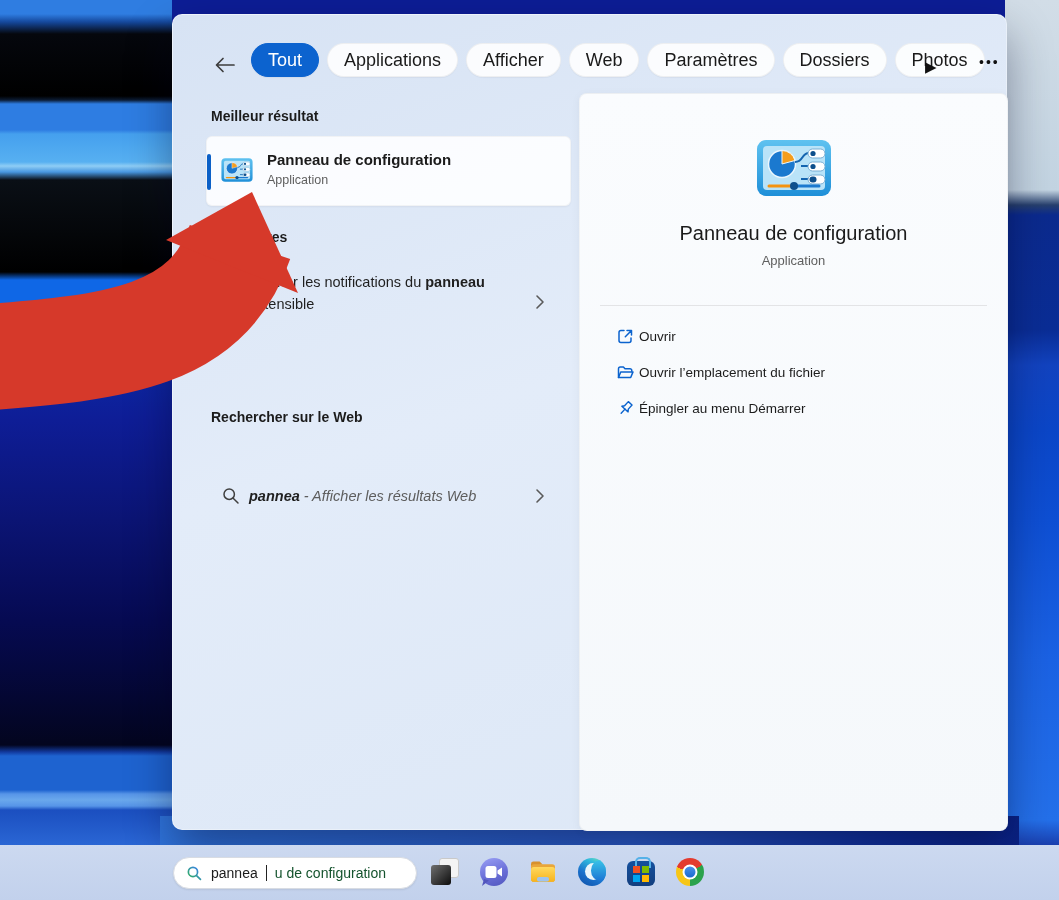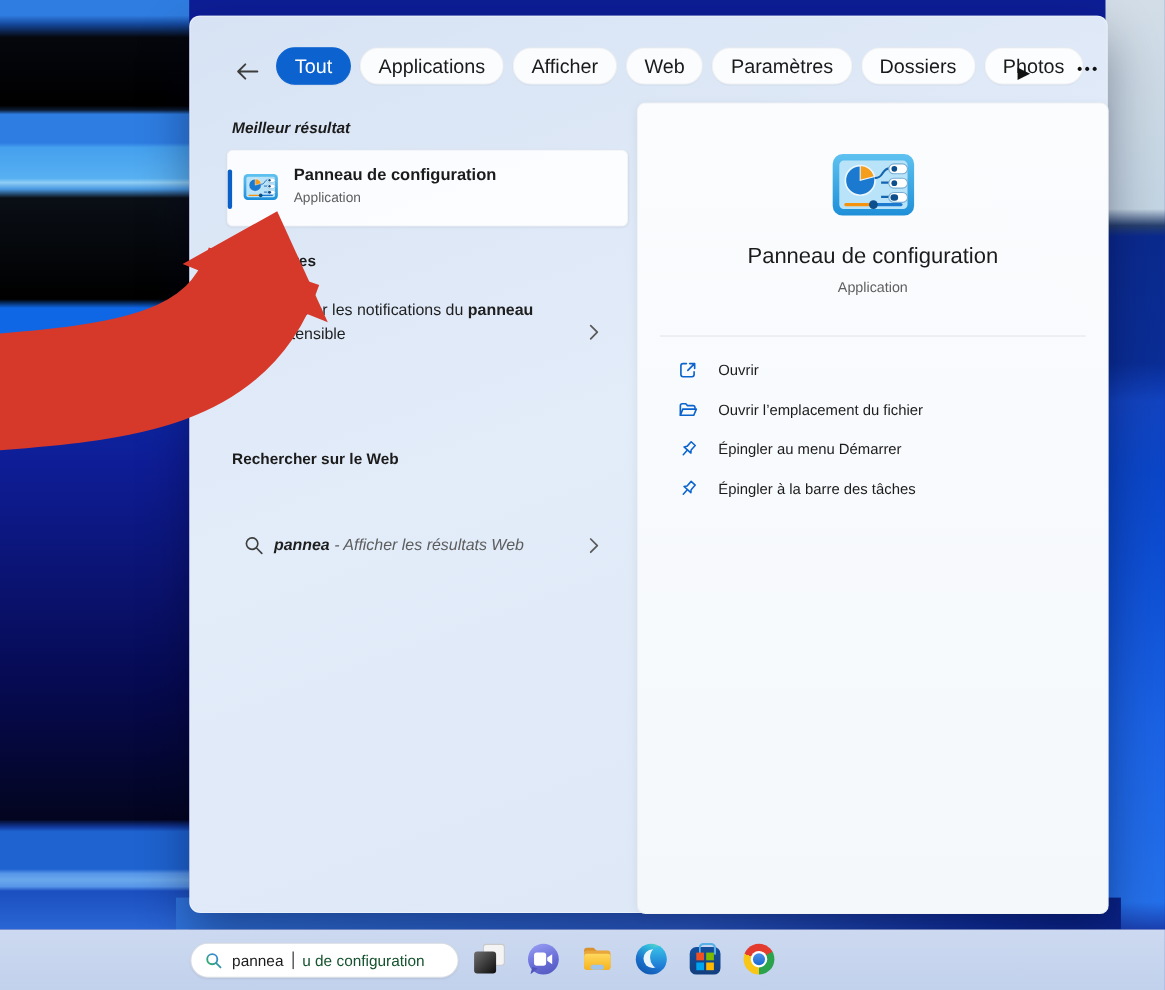--- a/index.html
+++ b/index.html
@@ -57,21 +57,21 @@
 
   
   .detail-card { position:absolute; left:406px; top:78px; width:429px; height:738px; border-radius:8px;
     background:linear-gradient(180deg,#fafcfe 0%,#f5f8fb 100%);
     border:1px solid rgba(0,0,0,.035); box-shadow:0 2px 10px rgba(0,0,0,.05); }
   .detail-appicon { position:absolute; left:50%; transform:translateX(-50%); top:45px; width:76px; height:58px; }
   .detail-title { position:absolute; left:0; right:0; top:128px; text-align:center; font-size:20px; color:#1b1b1b; }
   .detail-sub { position:absolute; left:0; right:0; top:159px; text-align:center; font-size:13px; color:#5f5f5f; }
   .detail-divider { position:absolute; left:20px; right:20px; top:211px; height:1px; background:#e3e4e6; }
   .actions { position:absolute; left:0; right:0; top:224px; }
-  .action-row { display:flex; align-items:center; height:36px; padding-left:36px; gap:18px; cursor:pointer; }
+  .action-row { display:flex; align-items:center; height:36px; padding-left:36px; gap:4px; cursor:pointer; }
   .action-row .a-icon { width:19px; height:19px; flex:0 0 19px; }
   .action-row .a-label { font-size:13.5px; color:#1c1c1c; }
 
   
   .arrow-overlay { position:absolute; left:0; top:0; width:1059px; height:900px; z-index:5; pointer-events:none; }
 
   
   .taskbar { position:absolute; left:0; top:845px; width:1059px; height:55px; z-index:2;
     background:linear-gradient(180deg,#ccd9f0,#c2d1ec); }
   .tb-search { position:absolute; left:173px; top:12px; width:244px; height:32px; border-radius:16px;
@@ -133,21 +133,21 @@
     <div class="tab-pill">Applications</div>
     <div class="tab-pill">Afficher</div>
     <div class="tab-pill">Web</div>
     <div class="tab-pill">Paramètres</div>
     <div class="tab-pill">Dossiers</div>
     <div class="tab-pill">Photos</div>
   </div>
   <div class="tabs-overflow">▶</div>
   <div class="tabs-more">•••</div>
 
-  <div class="section-header" style="top:93px;font-style:italic;">Meilleur résultat</div>
+  <div class="section-header" style="top:93px;">Meilleur résultat</div>
 
   <div class="best-card">
     <div class="best-accent"></div>
     <div class="best-icon">
       <svg width="32" height="26" viewBox="0 0 76 58">
         <defs>
             <linearGradient id="cpf1" x1="0" y1="0" x2="0" y2="1">
           <stop offset="0" stop-color="#5fc2f0"></stop>
               <stop offset="1" stop-color="#1e8fd8"></stop>
             </linearGradient>
@@ -260,31 +260,20 @@
         <span class="a-icon">
           <svg width="19" height="19" viewBox="0 0 19 19">
             <g transform="rotate(42 9.5 9.5)" stroke="#0b63ce" stroke-width="1.4" fill="none" stroke-linejoin="round" stroke-linecap="round">
               <path d="M7 2.5 h5 v5.6 l1.7 2.2 H5.3 L7 8.1 z"></path>
                 <line x1="9.5" y1="10.3" x2="9.5" y2="16"></line>
             </g>
           </svg>
         </span>
         <span class="a-label">Épingler au menu Démarrer</span>
       </div>
-      <div class="action-row">
-        <span class="a-icon">
-          <svg width="19" height="19" viewBox="0 0 19 19">
-            <g transform="rotate(42 9.5 9.5)" stroke="#0b63ce" stroke-width="1.4" fill="none" stroke-linejoin="round" stroke-linecap="round">
-              <path d="M7 2.5 h5 v5.6 l1.7 2.2 H5.3 L7 8.1 z"></path>
-                <line x1="9.5" y1="10.3" x2="9.5" y2="16"></line>
-            </g>
-          </svg>
-        </span>
-        <span class="a-label">Épingler à la barre des tâches</span>
-      </div>
     </div>
   </div>
 </div>
 
 <svg class="arrow-overlay" viewBox="0 0 1059 900">
   <path d="M -24 358 C 120 348, 208 336, 240 242" stroke="#d6392a" stroke-width="106" fill="none"></path>
   <polygon points="252,192 166,240 298,293" fill="#d6392a"></polygon>
 </svg>
 
 <div class="taskbar">

